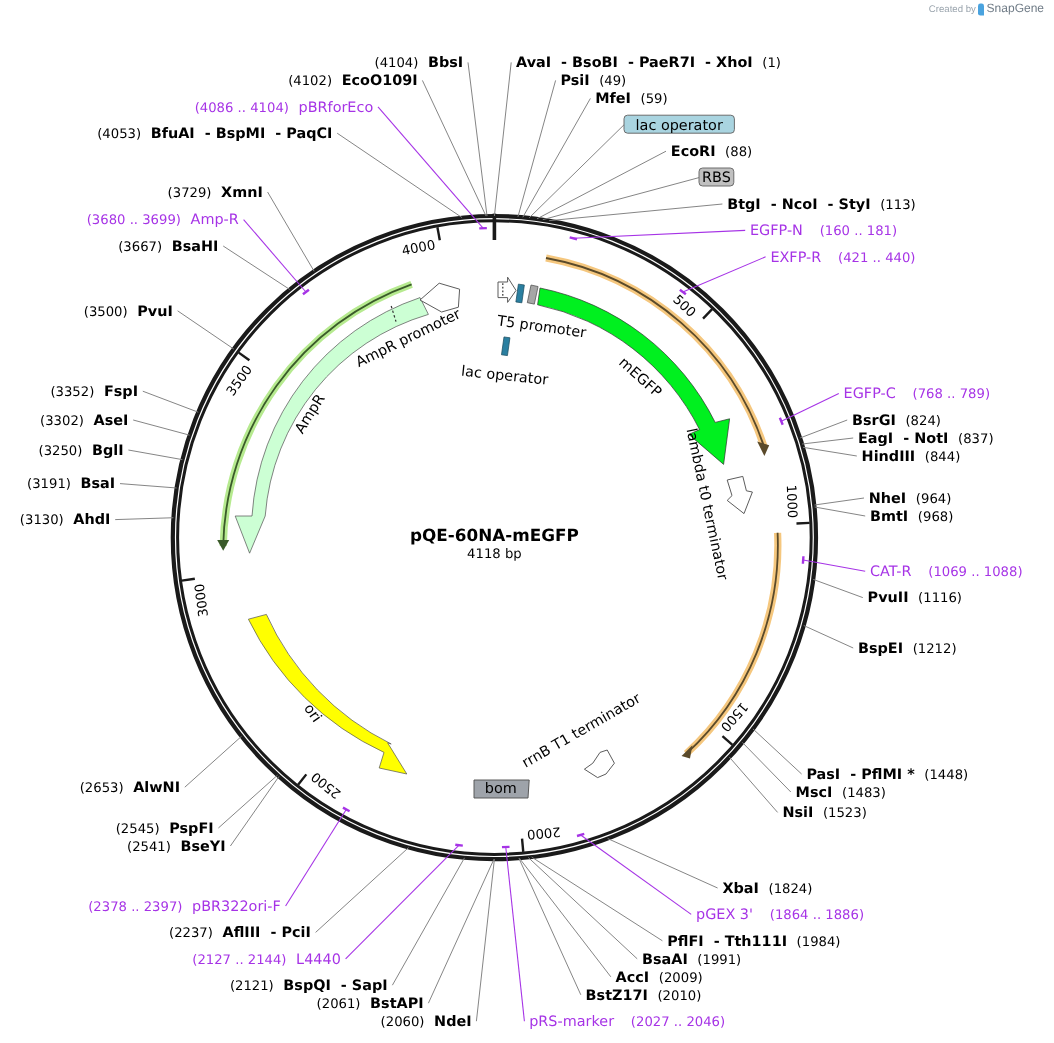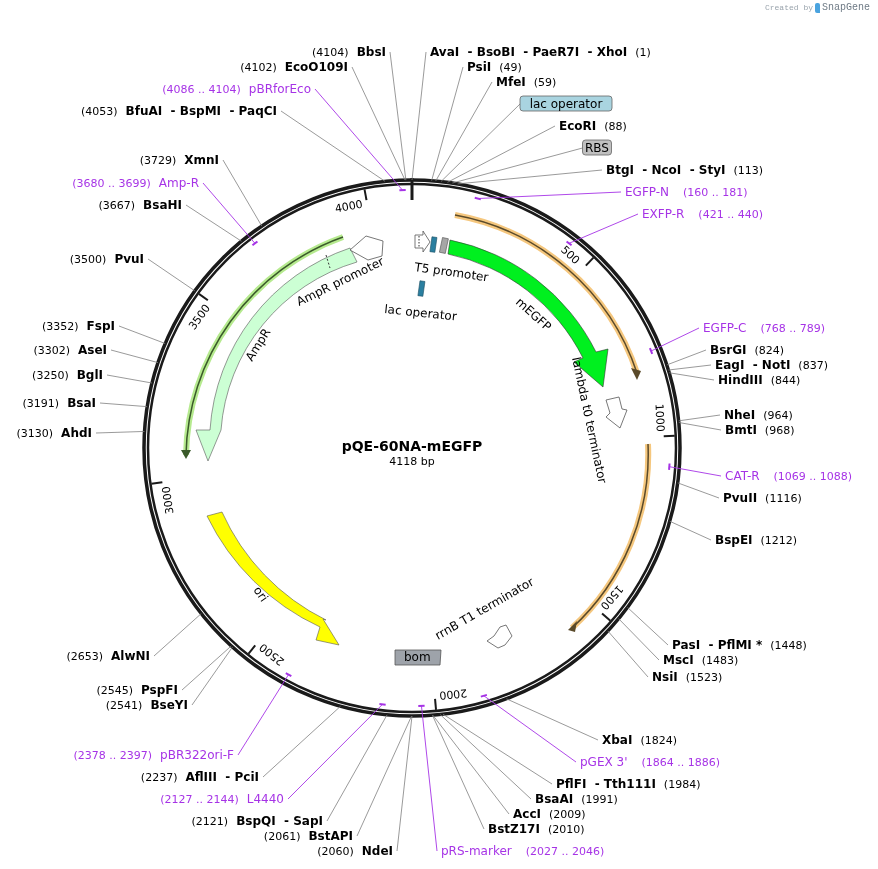--- a/index.html
+++ b/index.html
@@ -1,18 +1,18 @@
 <!DOCTYPE html>
 <html><head>
 <meta charset="utf-8">
 <style>
   html,body{margin:0;padding:0;background:#fff;}
   body{width:878px;height:869px;position:relative;overflow:hidden;font-family:"DejaVu Sans","Liberation Sans",sans-serif;}
   #map{position:absolute;left:0;top:0;}
-  .credit{position:absolute;right:8px;top:2px;font-size:8px;color:#9aa4ad;font-family:Liberation Mono, monospace;display:flex;align-items:center;gap:2px;}
+  .credit{position:absolute;right:8px;top:2px;font-size:8px;color:#9aa4ad;font-family:Liberation Sans, sans-serif;display:flex;align-items:center;gap:2px;}
   .credit .brand{font-size:10px;color:#6f7b86;text-align:center;}
   .credit .logo{display:inline-block;width:5px;height:10px;background:#4aa3df;border-radius:2px 2px 0 2px;}
   svg text{font-family:"DejaVu Sans","Liberation Sans",sans-serif;}
   .enz{font-weight:bold;font-size:12px;fill:#000;}
   .pos{font-size:11px;fill:#000;}
   .primer{font-size:12px;fill:#a633e6;}
   .plen{font-size:11px;fill:#a633e6;}
   .tick{font-size:11px;fill:#000;}
   .flabel{font-size:12px;fill:#000;}
 </style>

